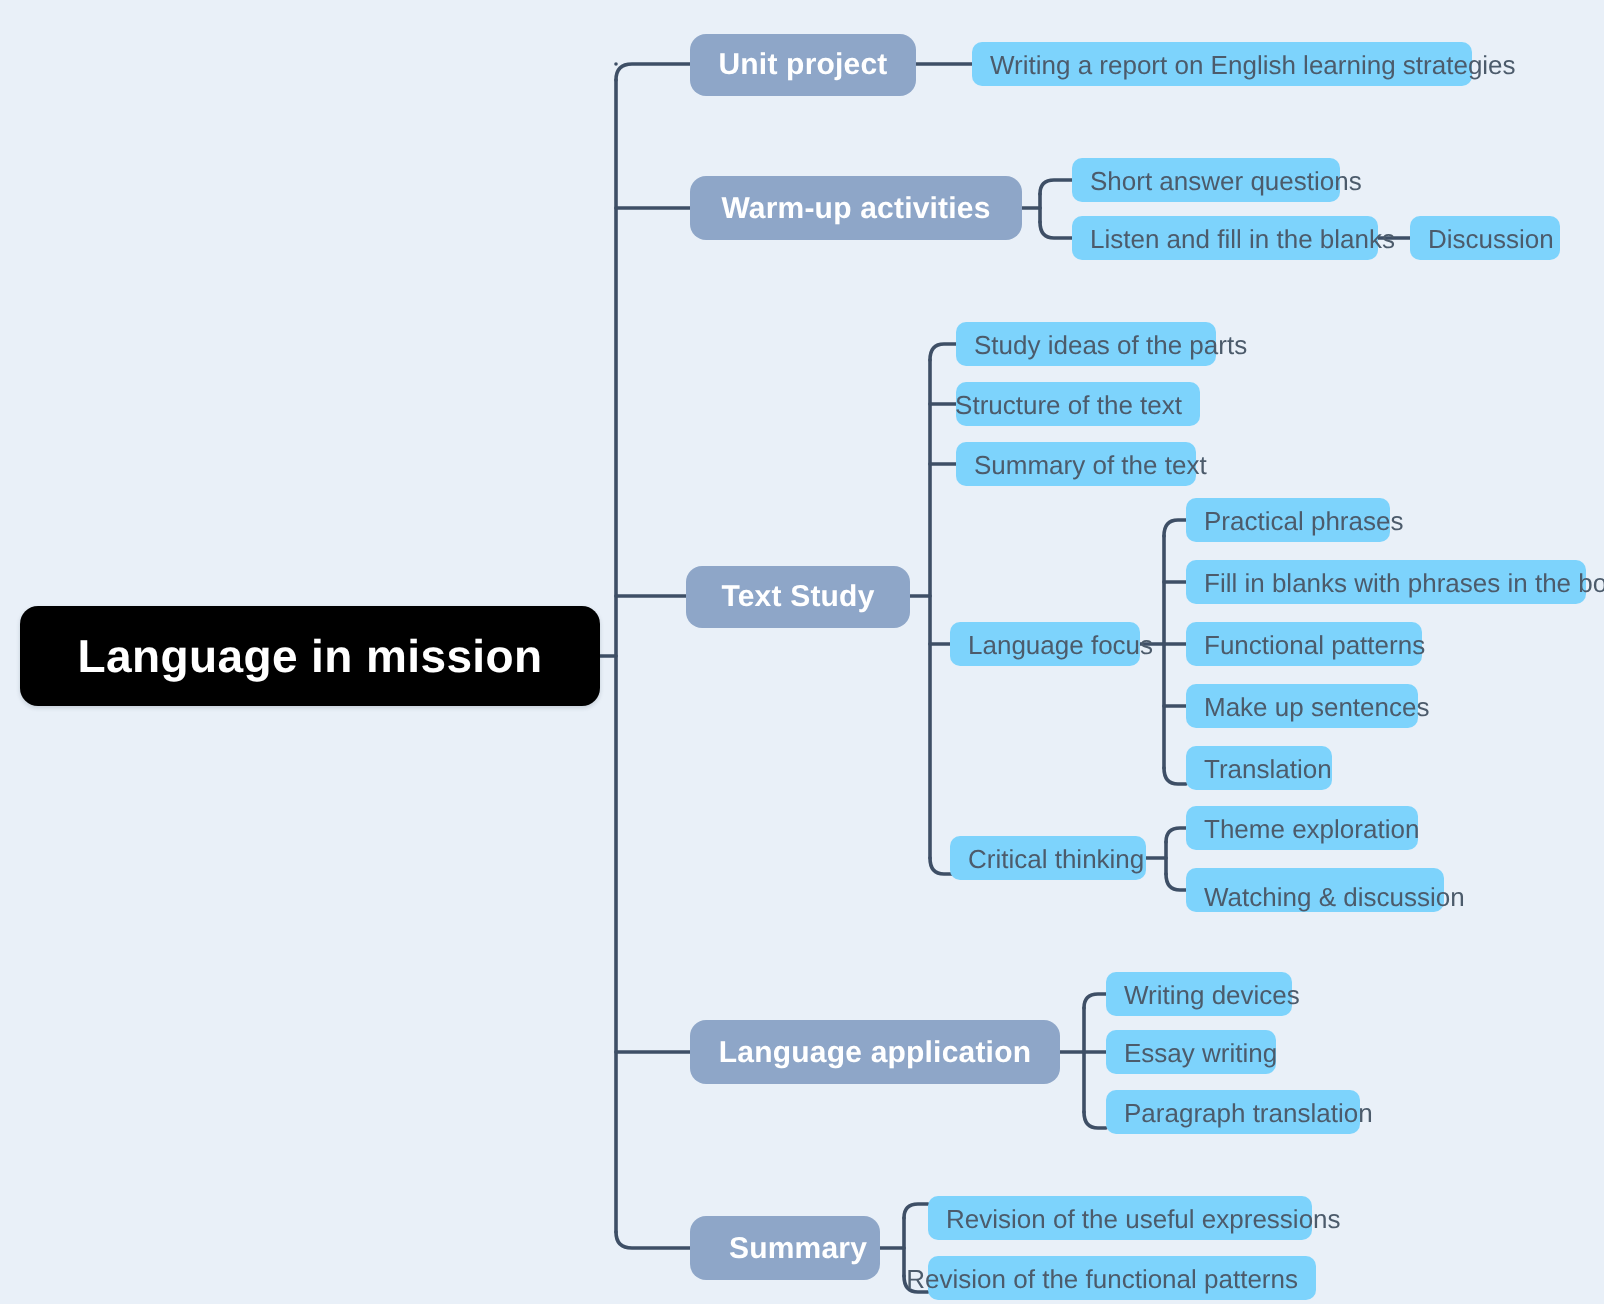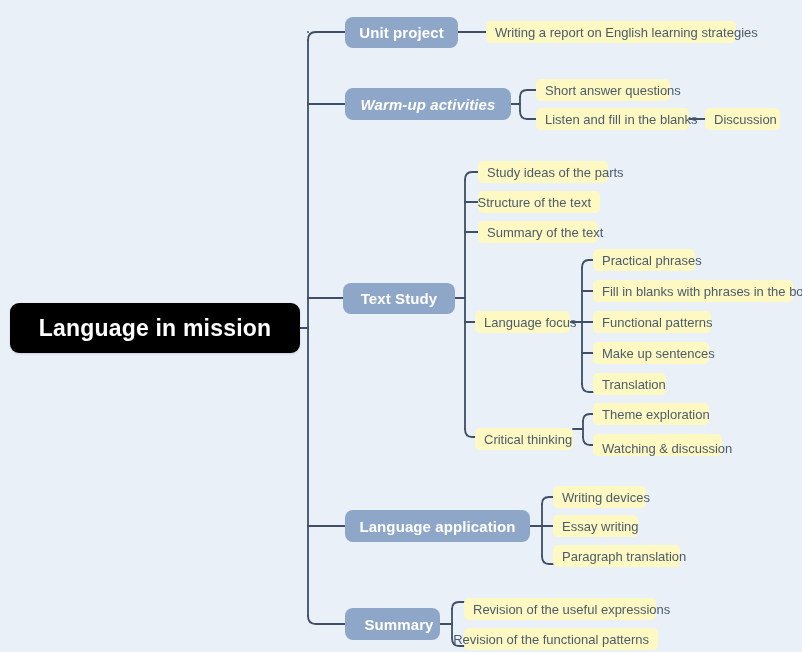--- a/index.html
+++ b/index.html
@@ -53,21 +53,21 @@
     color: #ffffff;
     border-radius: 8px;
     font-size: 15px;
     font-weight: bold;
     letter-spacing: .1px;
     padding: 0 16px;
     justify-content: center;
   }
 
   .leaf-node {
-    background: #fef9c3;
+    background: #7dd3fc;
     color: #4c5b6b;
     border-radius: 5px;
     font-size: 13px;
     font-weight: normal;
     padding: 0 9px;
     justify-content: flex-start;
   }
 </style>
 </head>
 <body>
@@ -132,21 +132,21 @@
     <span>Language in mission</span>
   </div>
 
   <div class="node branch-node" style="left:345px; top:17px; width:113px; height:31px;">
     <span>Unit project</span>
   </div>
   <div class="node leaf-node" style="left:486px; top:21px; width:250px; height:22px;">
     <span>Writing a report on English learning strategies</span>
   </div>
 
-  <div class="node branch-node" style="left:345px; top:88px; width:166px; height:32px;font-style:italic;">
+  <div class="node branch-node" style="left:345px; top:88px; width:166px; height:32px;">
     <span>Warm-up activities</span>
   </div>
   <div class="node leaf-node" style="left:536px; top:79px; width:134px; height:22px;">
     <span>Short answer questions</span>
   </div>
   <div class="node leaf-node" style="left:536px; top:108px; width:153px; height:22px;">
     <span>Listen and fill in the blanks</span>
   </div>
   <div class="node leaf-node" style="left:705px; top:108px; width:75px; height:22px;">
     <span>Discussion</span>
@@ -161,21 +161,21 @@
   </div>
   <div class="node leaf-node" style="left:478px; top:191px; width:122px; height:22px;justify-content:flex-end;">
     <span>Structure of the text</span>
   </div>
   <div class="node leaf-node" style="left:478px; top:221px; width:120px; height:22px;">
     <span>Summary of the text</span>
   </div>
   <div class="node leaf-node" style="left:475px; top:311px; width:95px; height:22px;">
     <span>Language focus</span>
   </div>
-  <div class="node leaf-node" style="left:475px; top:428px; width:98px; height:22px;">
+  <div class="node leaf-node" style="left:475px; top:418px; width:98px; height:22px;">
     <span>Critical thinking</span>
   </div>
 
   <div class="node leaf-node" style="left:593px; top:249px; width:102px; height:22px;">
     <span>Practical phrases</span>
   </div>
   <div class="node leaf-node" style="left:593px; top:280px; width:200px; height:22px;">
     <span>Fill in blanks with phrases in the box</span>
   </div>
   <div class="node leaf-node" style="left:593px; top:311px; width:118px; height:22px;">

